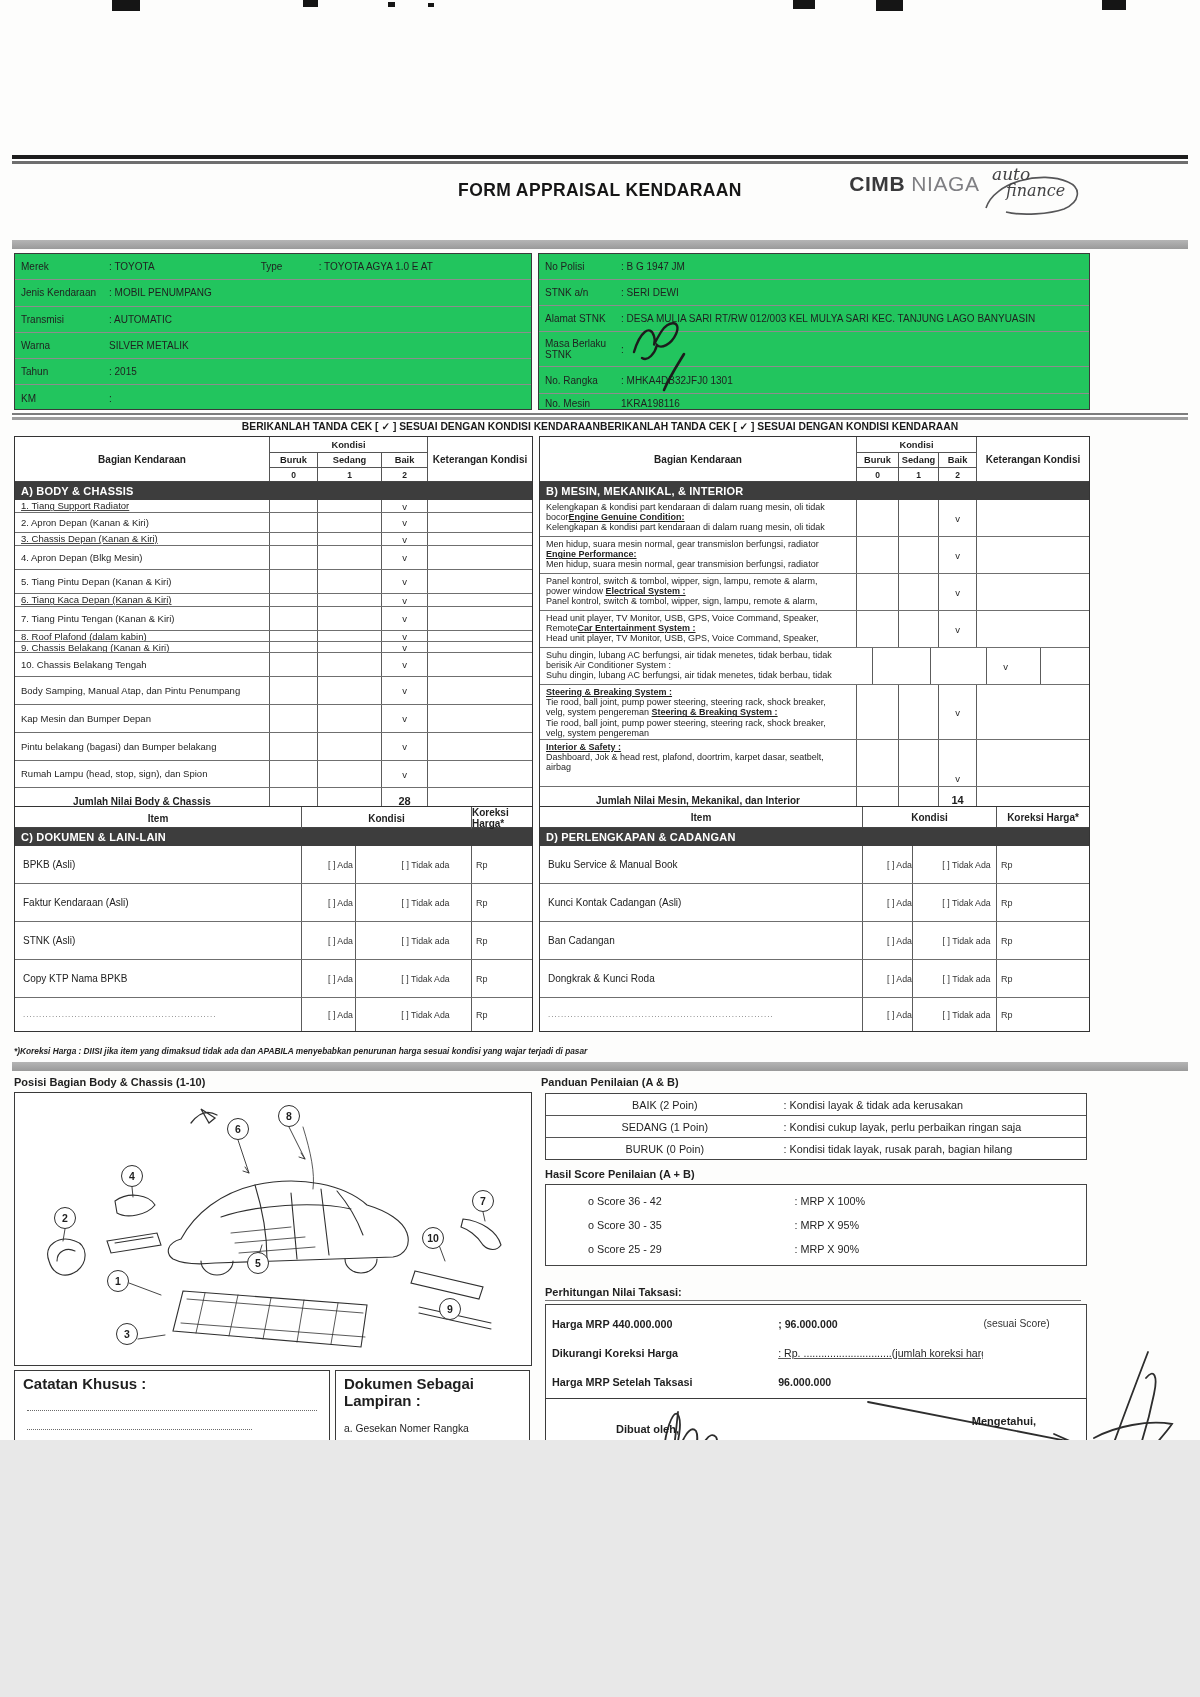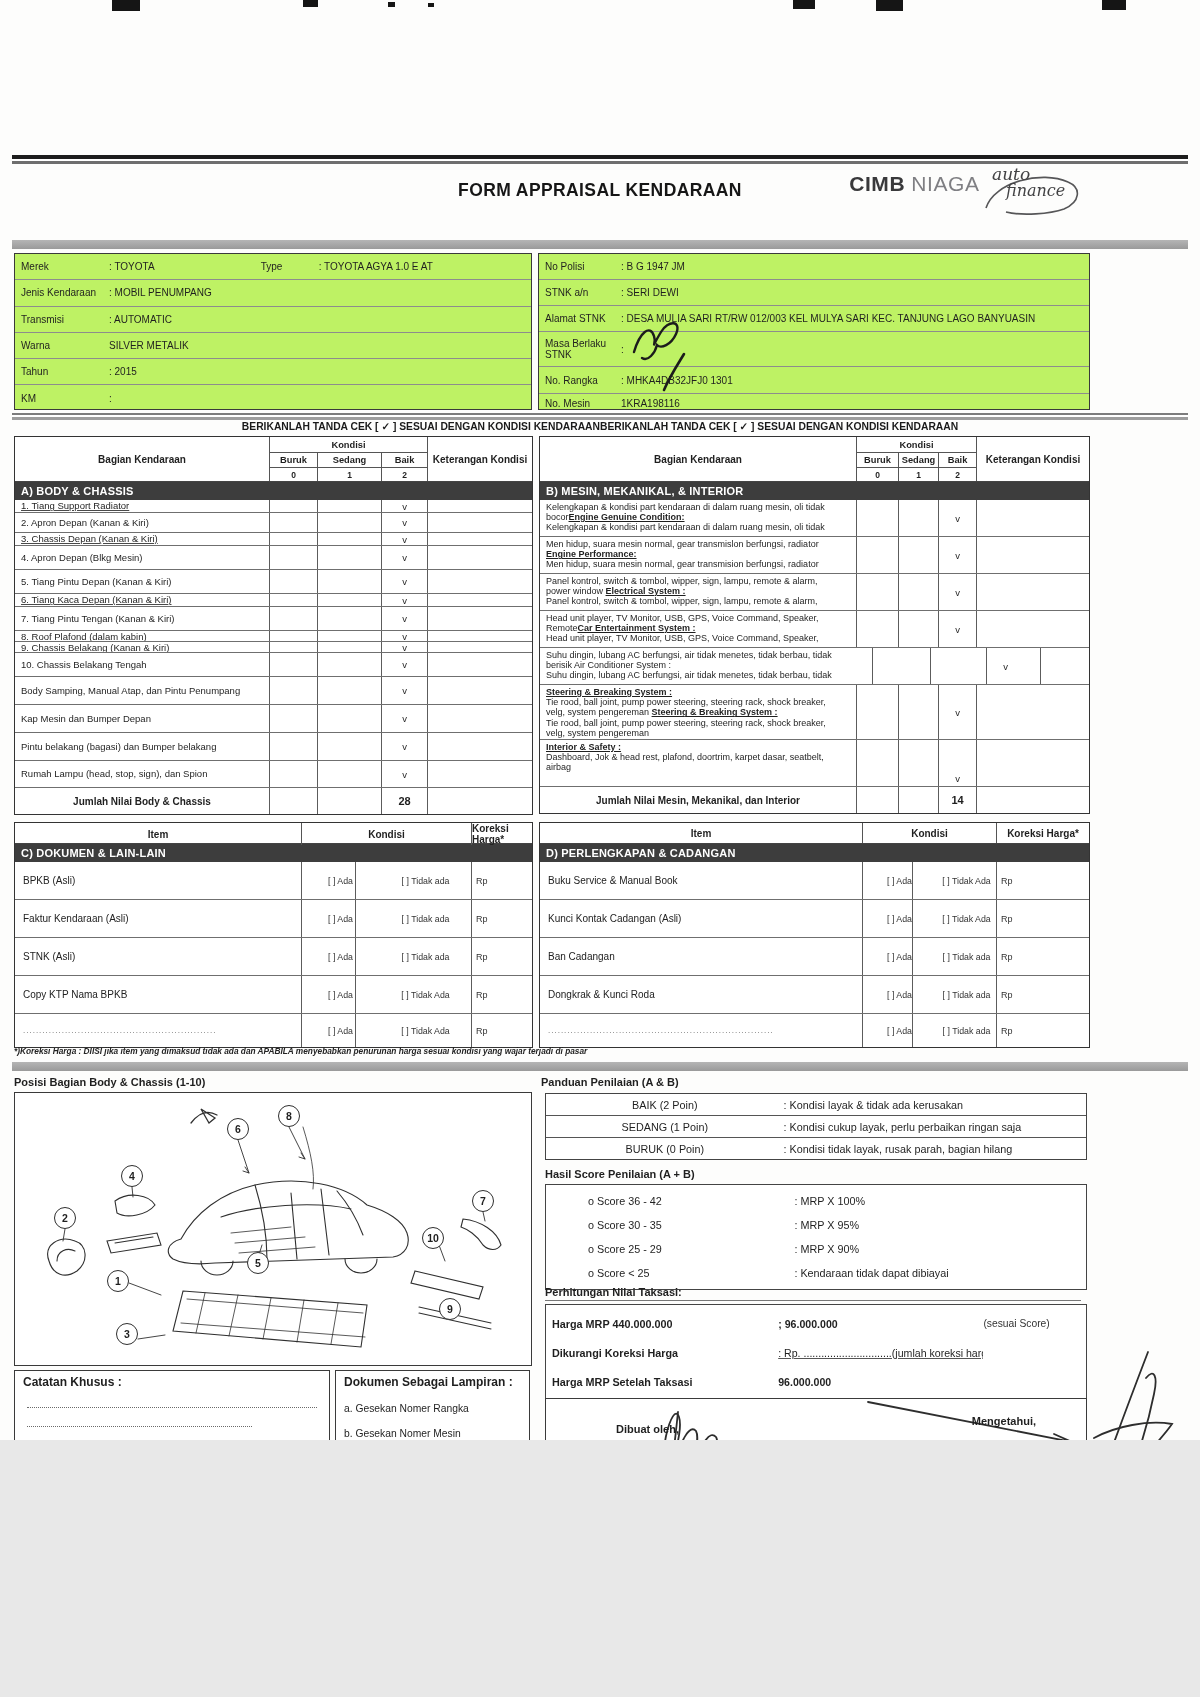--- a/index.html
+++ b/index.html
@@ -15,21 +15,21 @@
   .logo{position:absolute;right:118px;top:6px;height:52px;}
   .cimb{font-size:21px;font-weight:bold;color:#39393b;letter-spacing:.6px;}
   .niaga{font-size:21px;color:#7f7f83;margin-left:6px;letter-spacing:.6px;}
   .scriptwrap{position:relative;display:inline-block;width:98px;height:50px;vertical-align:top;}
   .s-auto{font-family:"DejaVu Serif",serif;font-style:italic;font-size:17px;position:absolute;top:-8px;left:8px;color:#424244;}
   .s-fin{font-family:"DejaVu Serif",serif;font-style:italic;font-size:16px;position:absolute;top:9px;left:22px;color:#424244;}
   .swoosh{position:absolute;left:0;top:0;}
   .graybar{position:absolute;left:12px;right:12px;height:9px;background:linear-gradient(#b5b5b5,#9a9a9a);}
   
   .info{position:absolute;left:14px;top:253px;width:1076px;height:157px;display:flex;gap:6px;}
-  .ibox{border:1.6px solid #3a3a3a;background:#bef264;}
+  .ibox{border:1.6px solid #3a3a3a;background:#22c55e;}
   .ibox.l{width:516px;}
   .ibox.r{width:548px;flex:1;}
   .info-row{display:flex;align-items:center;border-bottom:1px solid #8d8d8d;overflow:hidden;}
   .info-row:last-child{border-bottom:none;}
   .i-lbl{width:88px;padding-left:6px;font-size:10px;flex:none;line-height:11px;}
   .i-lbl.r2{width:76px;}
   .i-val{font-size:10px;flex:1;white-space:nowrap;overflow:hidden;}
   .i-lbl2{width:58px;font-size:10px;flex:none;}
   .i-val2{font-size:10px;flex:1.4;white-space:nowrap;}
   
@@ -55,21 +55,21 @@
   .c-cell{border-left:1px solid #5c5c5c;display:flex;align-items:center;justify-content:center;}
   .c-chk{font-size:9.5px;color:#2a2a2a;}
   .c-chk.low{align-items:flex-end;padding-bottom:2px;}
   .useg{text-decoration:underline;font-weight:bold;}
   .bline{white-space:nowrap;overflow:hidden;}
   .chk-total{display:grid;grid-template-columns:var(--c1) var(--c2) var(--c3) var(--c4) 1fr;height:26px;}
   .t-label{display:flex;align-items:center;justify-content:center;font-weight:bold;font-size:10px;}
   .t-cell{border-left:1px solid #5c5c5c;display:flex;align-items:center;justify-content:center;}
   .t-val{font-weight:bold;font-size:11px;}
   
-  .cd{position:absolute;left:14px;top:806px;width:1076px;display:flex;gap:6px;align-items:flex-start;margin-top:16px;}
+  .cd{position:absolute;left:14px;top:806px;width:1076px;display:flex;gap:6px;align-items:flex-start;}
   .cd-table{border:1.6px solid #333;background:#fff;}
   .cd-table.cdl{width:517px;--d1:286px;--d2:54px;--d3:116px;}
   .cd-table.cdr{width:548px;flex:1;--d1:322px;--d2:50px;--d3:84px;}
   .cd-head{display:grid;grid-template-columns:var(--d1) var(--d2) var(--d3) 1fr;height:20px;border-bottom:1px solid #444;}
   .cd-head>div{font-size:10px;font-weight:bold;display:flex;align-items:center;justify-content:center;}
   .cd-h-kond{grid-column:2/4;border-left:1px solid #555;}
   .cd-h-kor{border-left:1px solid #555;}
   .cd-row{display:grid;grid-template-columns:var(--d1) var(--d2) var(--d3) 1fr;height:37px;border-bottom:1px solid #6f6f6f;}
   .cd-row:last-child{height:33px;border-bottom:none;}
   .cd-label{font-size:10px;display:flex;align-items:center;padding-left:8px;overflow:hidden;white-space:nowrap;color:#222;}
@@ -77,21 +77,21 @@
   .cd-cell{border-left:1px solid #5c5c5c;display:flex;align-items:center;justify-content:center;font-size:8.8px;color:#333;padding-left:24px;}
   .cd-rp{border-left:1px solid #5c5c5c;display:flex;align-items:center;padding-left:4px;font-size:9px;color:#333;}
   .footnote{position:absolute;left:14px;top:1046px;font-size:8.3px;font-weight:bold;font-style:italic;color:#232323;}
   
   .bottom{position:absolute;left:14px;top:1076px;width:1076px;height:460px;}
   .bl-heading{position:absolute;left:0;top:0;font-weight:bold;font-size:11px;}
   .diagram-box{position:absolute;left:0;top:16px;width:516px;height:272px;border:1.4px solid #3a3a3a;background:#fff;}
   .numcirc{position:absolute;width:20px;height:20px;border:1.3px solid #2f2f2f;border-radius:50%;background:#fff;
            display:flex;align-items:center;justify-content:center;font-weight:bold;font-size:10.5px;z-index:3;}
   .catatan-box{position:absolute;left:0;top:294px;width:316px;height:150px;border:1.4px solid #3a3a3a;background:#fff;padding:4px 8px;box-sizing:border-box;}
-  .box-heading{font-weight:bold;font-size:12px;}
+  .box-heading{font-weight:bold;font-size:15px;}
   .dotline{height:13px;border-bottom:1.6px dotted #6a6a6a;margin:5px 4px 0 4px;}
   .dotline:nth-child(2){width:225px;} .dotline:nth-child(3){width:225px;} .dotline:nth-child(4){width:198px;} .dotline:nth-child(5){width:238px;}
   .lampiran-box{position:absolute;left:321px;top:294px;width:195px;height:150px;border:1.4px solid #3a3a3a;background:#fff;padding:4px 8px;box-sizing:border-box;}
   .lamp-item{font-size:10.3px;margin-top:14px;}
   
   .rcol{position:absolute;left:527px;top:0;width:549px;}
   .pan-title{font-weight:bold;font-size:11px;}
   .pan-box{position:absolute;left:4px;top:17px;width:540px;border:1.3px solid #444;background:#fff;}
   .pan-row{display:grid;grid-template-columns:44% 56%;height:21px;border-bottom:1px solid #555;}
   .pan-row:last-child{border-bottom:none;}
@@ -610,24 +610,20 @@
             <div class="score-d">: MRP X 100%</div>
           </div>
           <div class="score-row">
             <div class="score-l">o Score 30 - 35</div>
             <div class="score-d">: MRP X 95%</div>
           </div>
           <div class="score-row">
             <div class="score-l">o Score 25 - 29</div>
             <div class="score-d">: MRP X 90%</div>
           </div>
-          <div class="score-row">
-            <div class="score-l">o Score &lt; 25</div>
-            <div class="score-d">: Kendaraan tidak dapat dibiayai</div>
-          </div>
         </div>
 
       <div class="tak-title">Perhitungan Nilai Taksasi:</div>
       <div class="tak-box" id="taksasiRows">
           <div class="tak-row">
             <div class="tak-1">Harga MRP 440.000.000</div>
             <div class="tak-2 bold">; 96.000.000</div>
             <div class="tak-3">(sesuai Score)</div>
           </div>
           <div class="tak-row">

